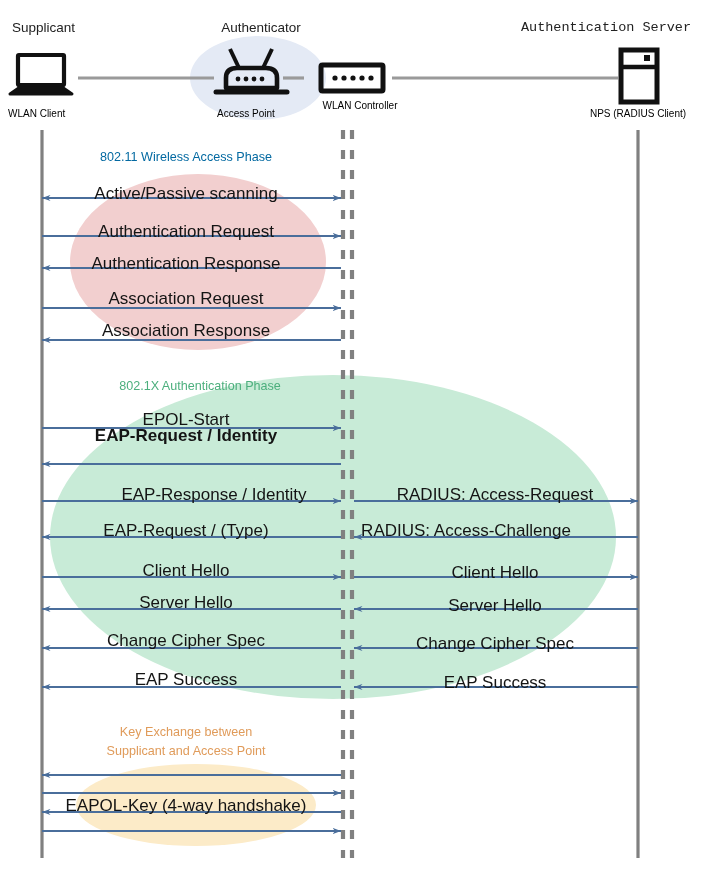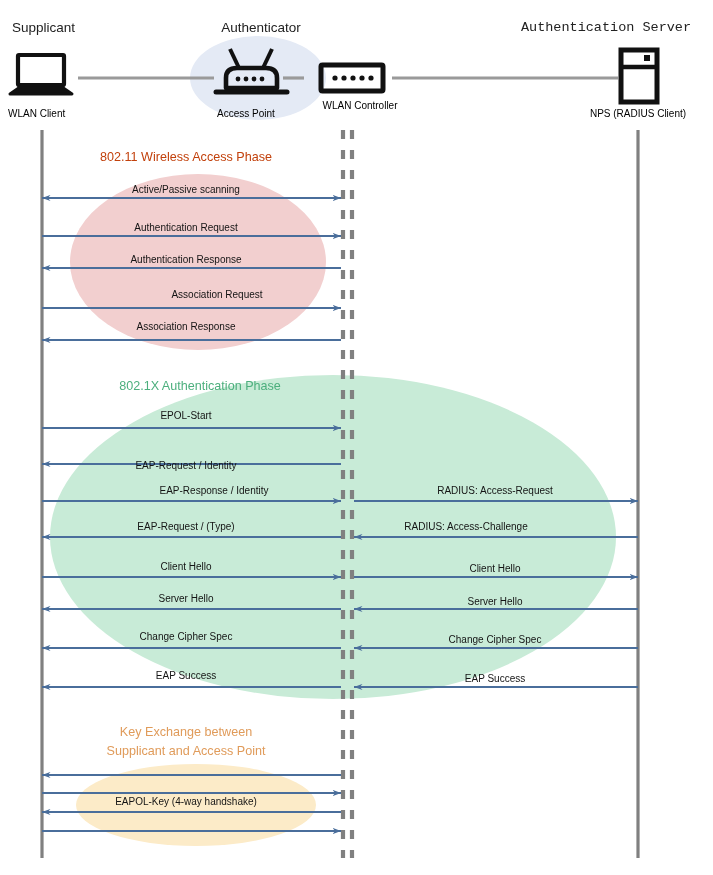--- a/index.html
+++ b/index.html
@@ -12,21 +12,21 @@
   #stage{position:absolute;left:0;top:0;width:713px;height:875px;}
   svg#diagram{position:absolute;left:0;top:0;width:713px;height:875px;}
 
   .actor-title{
     position:absolute;font-size:13.5px;color:#222;white-space:nowrap;
   }
   .actor-sub{
     position:absolute;font-size:10px;color:#000000;white-space:nowrap;
   }
   .msg-label{
-    position:absolute;font-size:10px;color:#141414;white-space:nowrap;
+    position:absolute;font-size:17px;color:#141414;white-space:nowrap;
     text-align:center;transform:translateX(-50%);
   }
   .phase-label{
     position:absolute;font-size:12.6px;white-space:nowrap;
     text-align:center;transform:translateX(-50%);line-height:19px;
   }
 </style>
 </head>
 <body>
 
@@ -131,35 +131,35 @@
 
   <div class="actor-sub" style="left:8px;top:108px;">WLAN Client</div>
   <div class="actor-sub" style="left:246px;top:108px;transform:translateX(-50%);">Access Point</div>
   <div class="actor-sub" style="left:360px;top:100px;transform:translateX(-50%);">WLAN Controller</div>
   <div class="actor-sub" style="left:638px;top:108px;transform:translateX(-50%);">NPS (RADIUS Client)</div>
 
   <div id="text-layer">
       <div class="msg-label" style="left: 186px; top: 184px;">Active/Passive scanning</div>
       <div class="msg-label" style="left: 186px; top: 222px;">Authentication Request</div>
       <div class="msg-label" style="left: 186px; top: 254px; text-align: right;">Authentication Response</div>
-      <div class="msg-label" style="left: 186px; top: 289px; margin-left: 31px;">Association Request</div>
+      <div class="msg-label" style="left: 186px; top: 289px;">Association Request</div>
       <div class="msg-label" style="left: 186px; top: 321px;">Association Response</div>
       <div class="msg-label" style="left: 186px; top: 410px;">EPOL-Start</div>
-      <div class="msg-label" style="left: 186px; top: 460px;">EAP-Request / Identity</div>
+      <div class="msg-label" style="left: 186px; top: 426px; font-weight: bold;">EAP-Request / Identity</div>
       <div class="msg-label" style="left: 186px; top: 485px; margin-left: 28px;">EAP-Response / Identity</div>
       <div class="msg-label" style="left: 186px; top: 521px;">EAP-Request / (Type)</div>
       <div class="msg-label" style="left: 186px; top: 561px;">Client Hello</div>
       <div class="msg-label" style="left: 186px; top: 593px;">Server Hello</div>
       <div class="msg-label" style="left: 186px; top: 631px;">Change Cipher Spec</div>
       <div class="msg-label" style="left: 186px; top: 670px;">EAP Success</div>
       <div class="msg-label" style="left: 186px; top: 796px;">EAPOL-Key (4-way handshake)</div>
       <div class="msg-label" style="left: 495px; top: 485px;">RADIUS: Access-Request</div>
       <div class="msg-label" style="left: 466px; top: 521px;">RADIUS: Access-Challenge</div>
       <div class="msg-label" style="left: 495px; top: 563px;">Client Hello</div>
       <div class="msg-label" style="left: 495px; top: 596px;">Server Hello</div>
       <div class="msg-label" style="left: 495px; top: 634px;">Change Cipher Spec</div>
       <div class="msg-label" style="left: 495px; top: 673px;">EAP Success</div>
-      <div class="phase-label" style="left: 186px; top: 148px; color: #c2410c;">802.11 Wireless Access Phase</div>
+      <div class="phase-label" style="left: 186px; top: 148px; color: #0369a1;">802.11 Wireless Access Phase</div>
       <div class="phase-label" style="left: 200px; top: 377px; color: rgb(76, 175, 125);">802.1X Authentication Phase</div>
       <div class="phase-label" style="left: 186px; top: 723px; color: rgb(224, 155, 90);">Key Exchange between<br>Supplicant and Access Point</div>
     </div>
 
 </div>
 
 </body></html>

